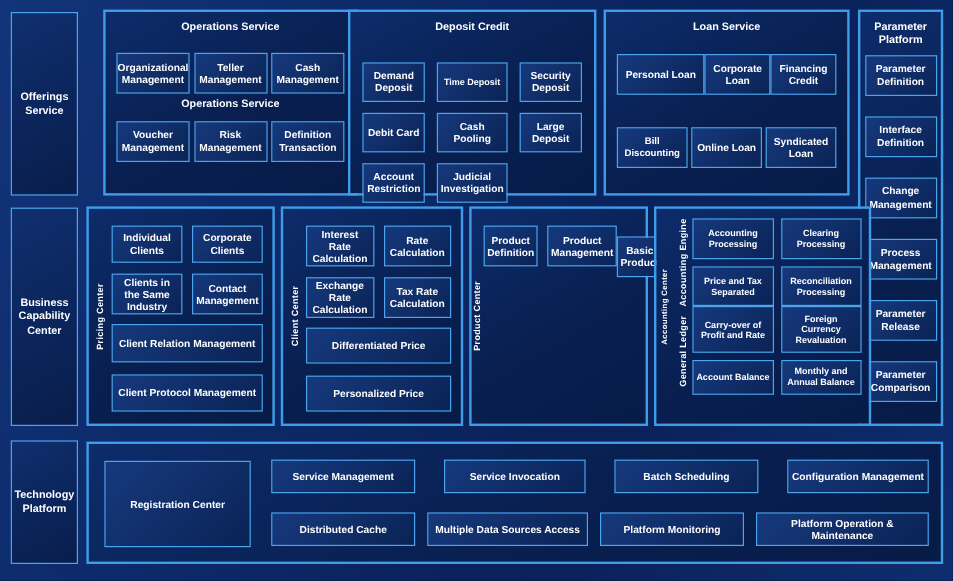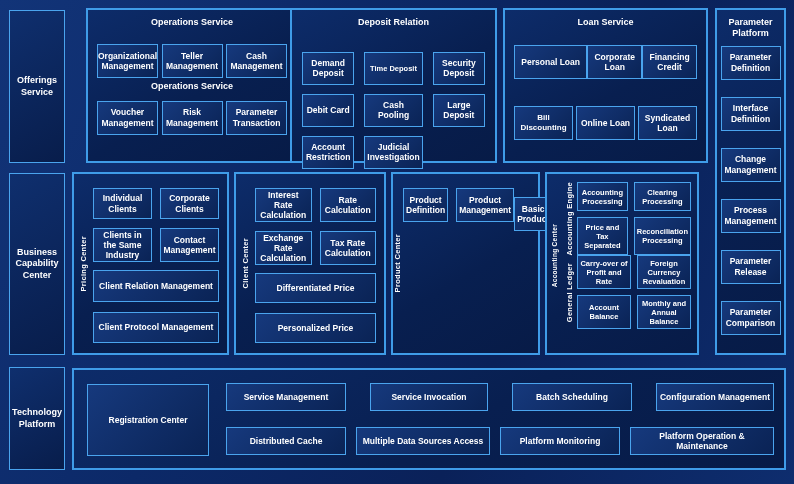--- a/index.html
+++ b/index.html
@@ -49,26 +49,26 @@
     <div class="ptitle">Operations Service</div>
     <div class="rowflex" style="margin:16px 9px 0;">
       <div class="box" style="width:61px; height:34px;">Organizational Management</div>
       <div class="box" style="width:61px; height:34px;">Teller Management</div>
       <div class="box" style="width:61px; height:34px;">Cash Management</div>
     </div>
     <div class="ptitle" style="padding-top:3px;">Operations Service</div>
     <div class="rowflex" style="margin:9px 9px 0;">
       <div class="box" style="width:61px; height:34px;">Voucher Management</div>
       <div class="box" style="width:61px; height:34px;">Risk Management</div>
-      <div class="box" style="width:61px; height:34px;">Parameter Transaction</div>
+      <div class="box" style="width:61px; height:34px;">Definition Transaction</div>
     </div>
   </div>
 
   <div class="panel" style="left:290px; top:8px; width:207px; height:155px;">
-    <div class="ptitle">Deposit Relation</div>
+    <div class="ptitle">Deposit Credit</div>
     <div class="grid3" style="margin:24px 10px 0;">
       <div class="box" style="height:33px;">Demand Deposit</div>
       <div class="box" style="height:33px; font-size:7.5px;">Time Deposit</div>
       <div class="box" style="height:33px;">Security Deposit</div>
       <div class="box" style="height:33px;">Debit Card</div>
       <div class="box" style="height:33px;">Cash Pooling</div>
       <div class="box" style="height:33px;">Large Deposit</div>
       <div class="box" style="height:33px;">Account Restriction</div>
       <div class="box" style="height:33px;">Judicial Investigation</div>
     </div>
@@ -147,21 +147,21 @@
       </div>
       <div style="display:flex; gap:8px; height:34px; margin-top:9px;">
         <div class="box" style="flex:1;">Basic Product</div>
         <div class="box" style="flex:1;">Salable Product</div>
       </div>
       <div class="box" style="height:34px; margin-top:8px;">Combined Product</div>
       <div class="box" style="height:33px; margin-top:10px;">Product Engine</div>
     </div>
   </div>
 
-  <div class="panel" style="left:545px; top:172px; width:154px; height:183px; display:flex; padding:8px 6px 24px 0;">
+  <div class="panel" style="left:545px; top:172px; width:181px; height:183px; display:flex; padding:8px 6px 24px 0;">
     <div class="strip" style="width:15px;">
       <div class="vlabel" style="font-size:6.5px;">Accounting Center</div>
     </div>
     <div style="flex:1; display:flex; flex-direction:column; justify-content:space-between;">
       <div style="display:flex; height:80px;">
         <div class="strip" style="width:15px;">
           <div class="vlabel">Accounting Engine</div>
         </div>
         <div class="grid2" style="flex:1;">
           <div class="box acc-box">Accounting Processing</div>

